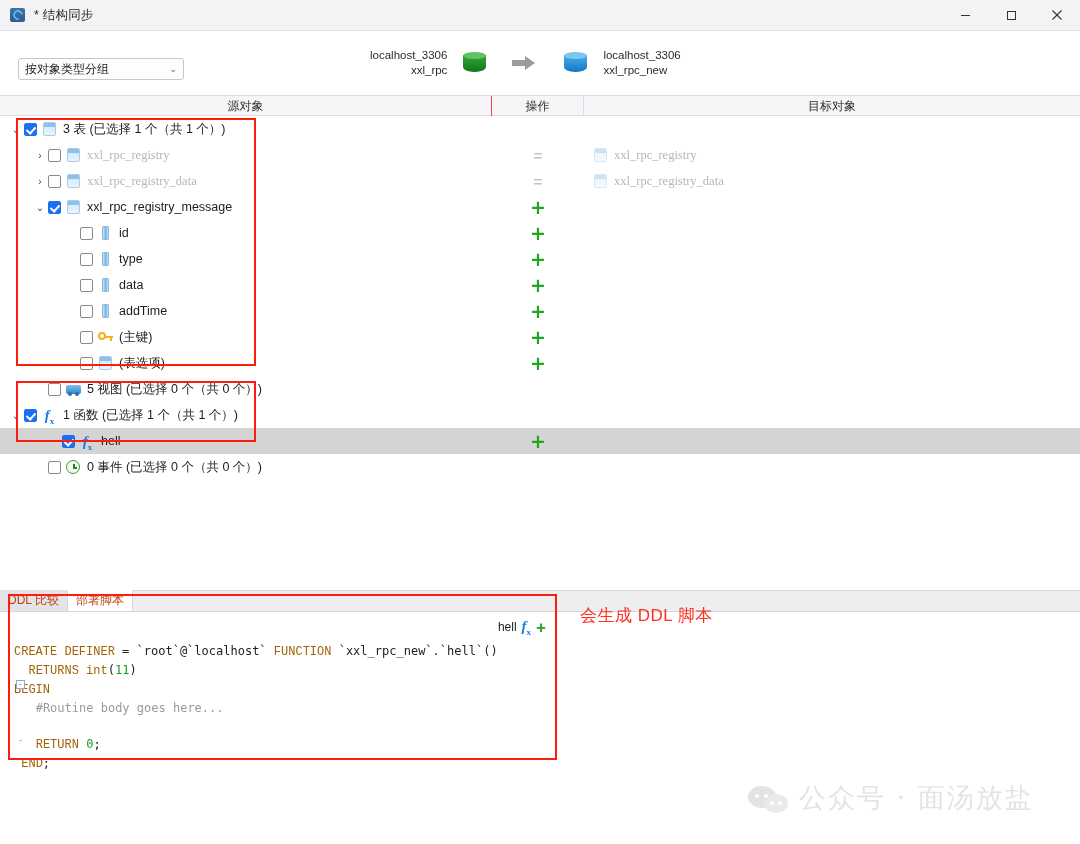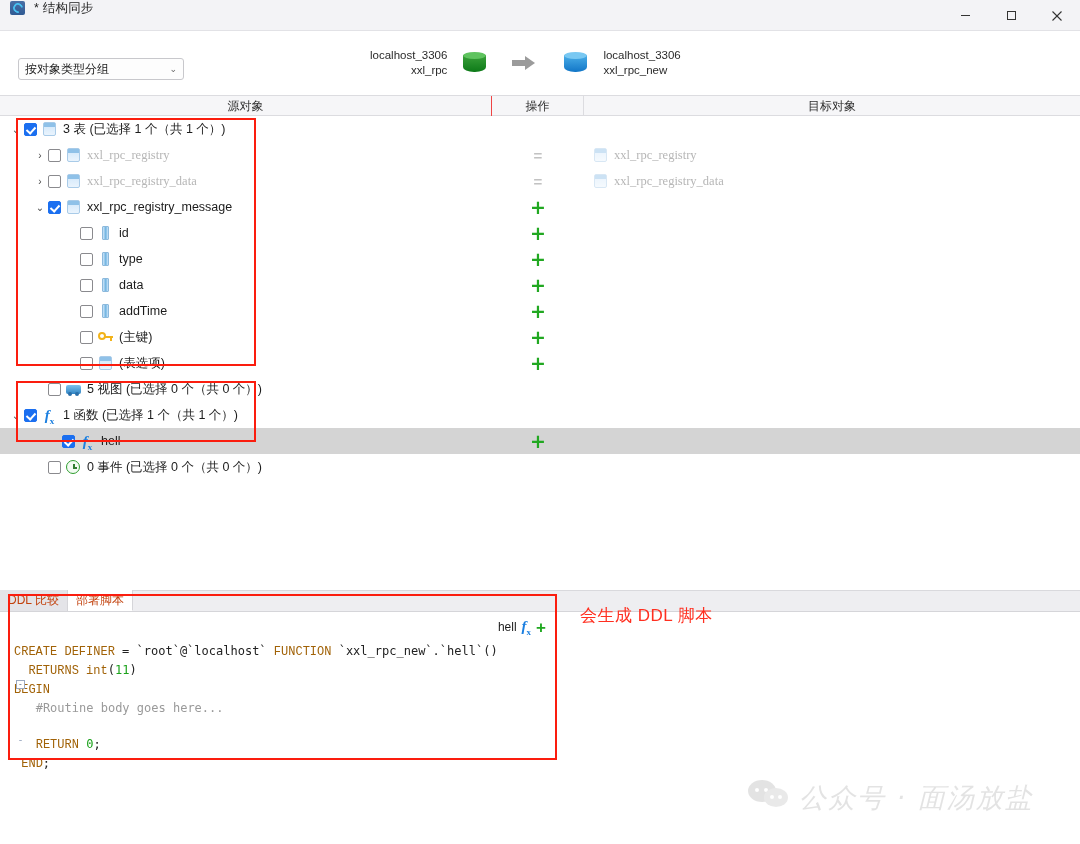--- a/index.html
+++ b/index.html
@@ -13,21 +13,21 @@
   #app {
     position: relative;
     width: 1080px; height: 844px;
     background: #ffffff;
   }
 
   
   .titlebar {
     position: absolute; left: 0; top: 0; width: 1080px; height: 31px;
     background: #f3f3f6;
-    display: flex; 
+    display: flex; align-items: center;
     border-bottom: 1px solid #e2e2e6;
   }
   .tb-icon {
     width: 16px; height: 16px; margin-left: 10px; margin-right: 8px;
     position: relative; flex: 0 0 auto;
   }
   .tb-icon .sq {
     position: absolute; left: 0; top: 1px; width: 15px; height: 14px;
     background: linear-gradient(#4a6fa5, #2f5a93);
     border-radius: 2px;
@@ -286,22 +286,22 @@
   }
 
   
   .rbox {
     position: absolute; border: 2.5px solid #fb1d0e; pointer-events: none;
   }
 
   
   .wm {
     position: absolute; left: 748px; top: 780px;
-    display: flex; align-items: flex-start; gap: 9px;
-    opacity: .28; pointer-events: none; font-style: italic;
+    display: flex; align-items: flex-end; gap: 9px;
+    opacity: .28; pointer-events: none;
   }
   .wm .bub { position: relative; width: 42px; height: 30px; }
   .wm .b1 {
     position: absolute; left: 0; top: 0; width: 28px; height: 22px;
     background: #9d9d9d; border-radius: 50%;
   }
   .wm .b2 {
     position: absolute; left: 16px; top: 8px; width: 24px; height: 19px;
     background: #b4b4b4; border-radius: 50%;
   }

